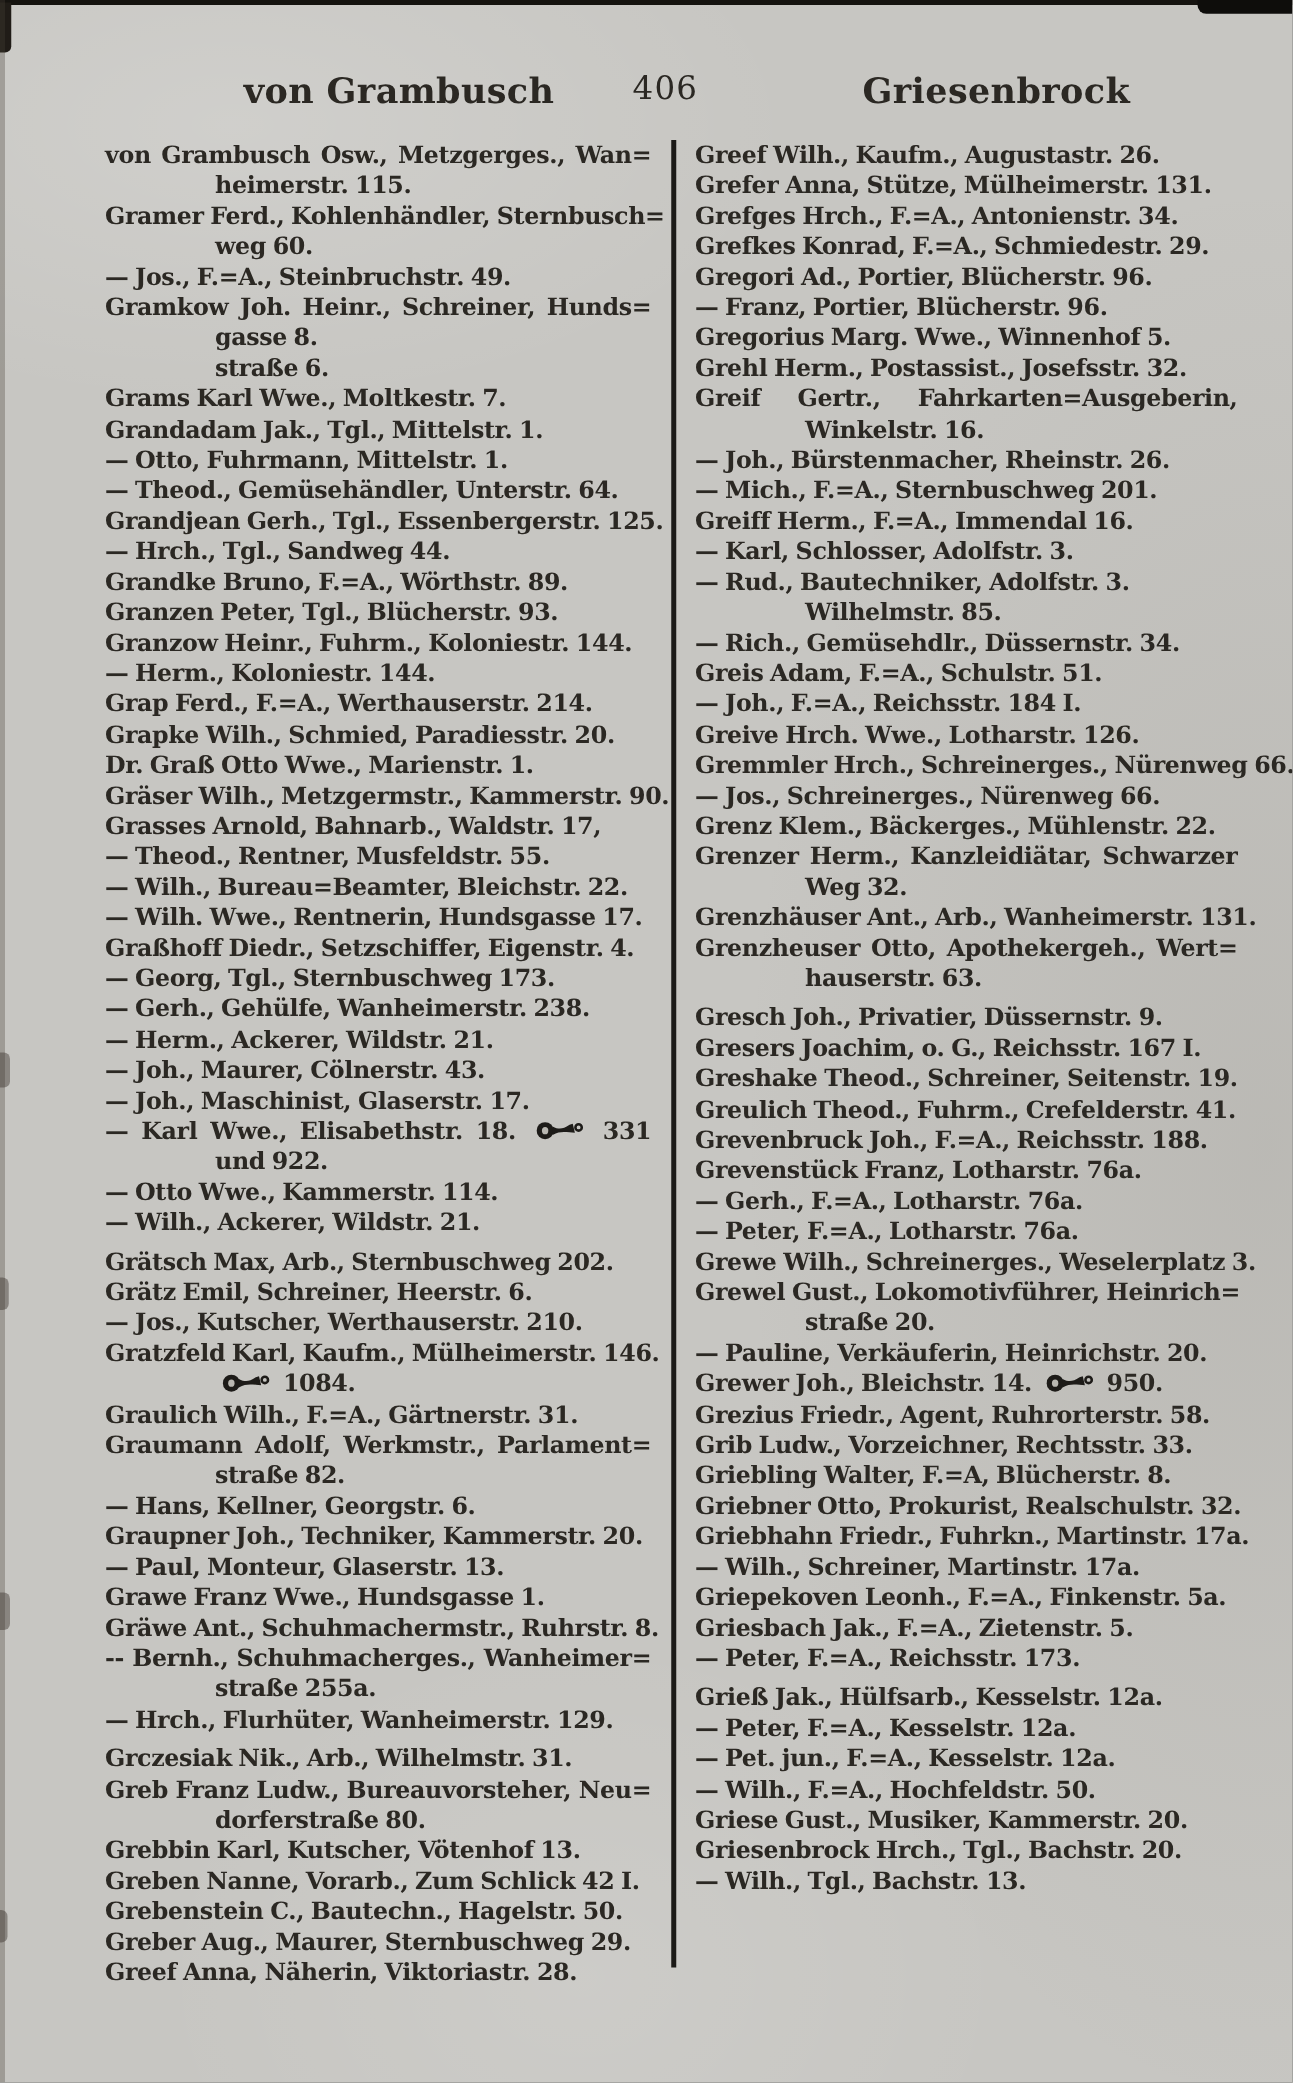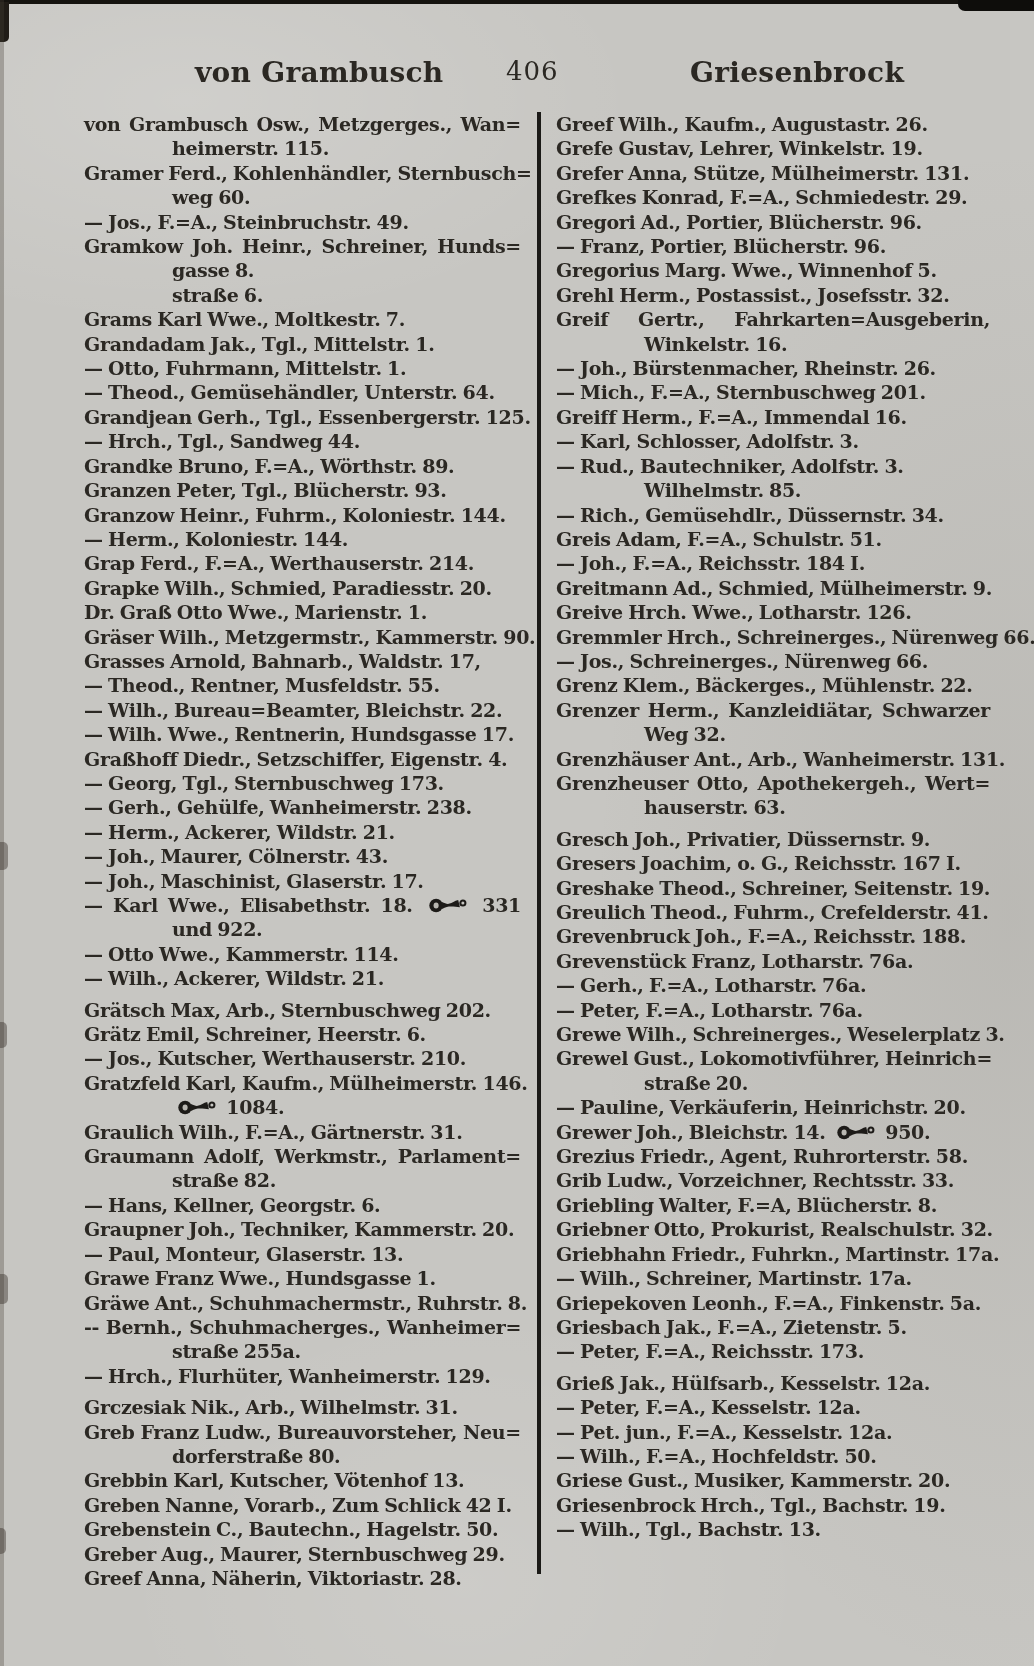--- a/index.html
+++ b/index.html
@@ -252,24 +252,24 @@
       </div>
       <div class="entry">
         <div class="line">Greef Anna, Näherin, Viktoriastr. 28.</div>
       </div>
     </div>
   <div class="col right" id="col-right">
       <div class="entry">
         <div class="line">Greef Wilh., Kaufm., Augustastr. 26.</div>
       </div>
       <div class="entry">
-        <div class="line">Grefe Gustav, Lehrer, Winkelstr. 19.</div>
-      </div>
-      <div class="entry">
         <div class="line">Grefer Anna, Stütze, Mülheimerstr. 131.</div>
+      </div>
+      <div class="entry">
+        <div class="line">Grefges Hrch., F.=A., Antonienstr. 34.</div>
       </div>
       <div class="entry">
         <div class="line">Grefkes Konrad, F.=A., Schmiedestr. 29.</div>
       </div>
       <div class="entry">
         <div class="line">Gregori Ad., Portier, Blücherstr. 96.</div>
       </div>
       <div class="entry">
         <div class="line">— Franz, Portier, Blücherstr. 96.</div>
       </div>
@@ -302,23 +302,20 @@
         <div class="line cont">Wilhelmstr. 85.</div>
       </div>
       <div class="entry">
         <div class="line">— Rich., Gemüsehdlr., Düssernstr. 34.</div>
       </div>
       <div class="entry">
         <div class="line">Greis Adam, F.=A., Schulstr. 51.</div>
       </div>
       <div class="entry">
         <div class="line">— Joh., F.=A., Reichsstr. 184 I.</div>
-      </div>
-      <div class="entry">
-        <div class="line">Greitmann Ad., Schmied, Mülheimerstr. 9.</div>
       </div>
       <div class="entry">
         <div class="line">Greive Hrch. Wwe., Lotharstr. 126.</div>
       </div>
       <div class="entry">
         <div class="line">Gremmler Hrch., Schreinerges., Nürenweg 66.</div>
       </div>
       <div class="entry">
         <div class="line">— Jos., Schreinerges., Nürenweg 66.</div>
       </div>
@@ -414,20 +411,20 @@
       <div class="entry">
         <div class="line">— Pet. jun., F.=A., Kesselstr. 12a.</div>
       </div>
       <div class="entry">
         <div class="line">— Wilh., F.=A., Hochfeldstr. 50.</div>
       </div>
       <div class="entry">
         <div class="line">Griese Gust., Musiker, Kammerstr. 20.</div>
       </div>
       <div class="entry">
-        <div class="line">Griesenbrock Hrch., Tgl., Bachstr. 19.</div>
+        <div class="line">Griesenbrock Hrch., Tgl., Bachstr. 20.</div>
       </div>
       <div class="entry">
         <div class="line">— Wilh., Tgl., Bachstr. 13.</div>
       </div>
     </div>
 
 </div>
 
 </body></html>

